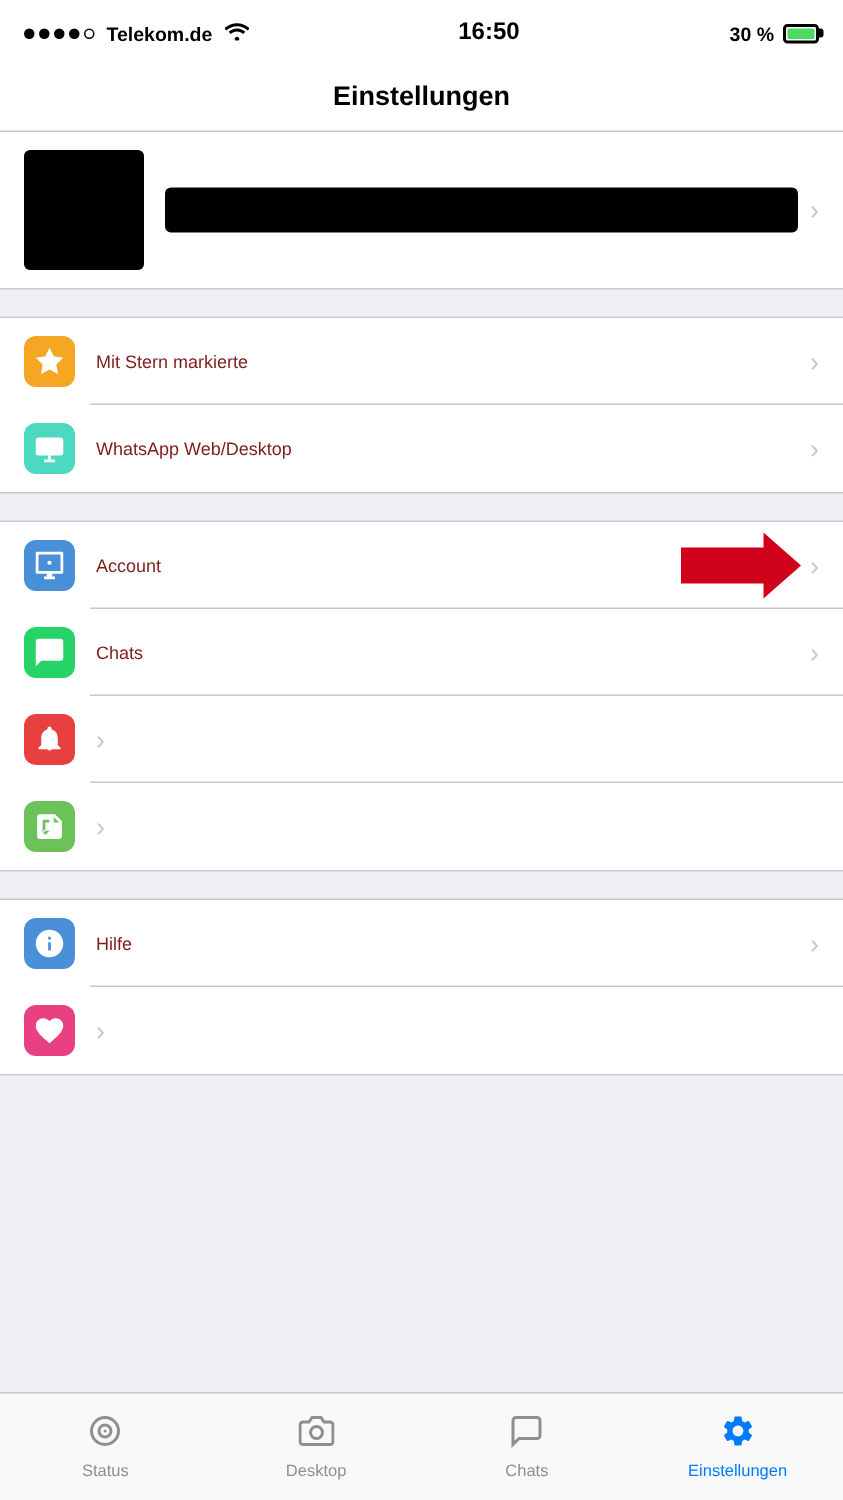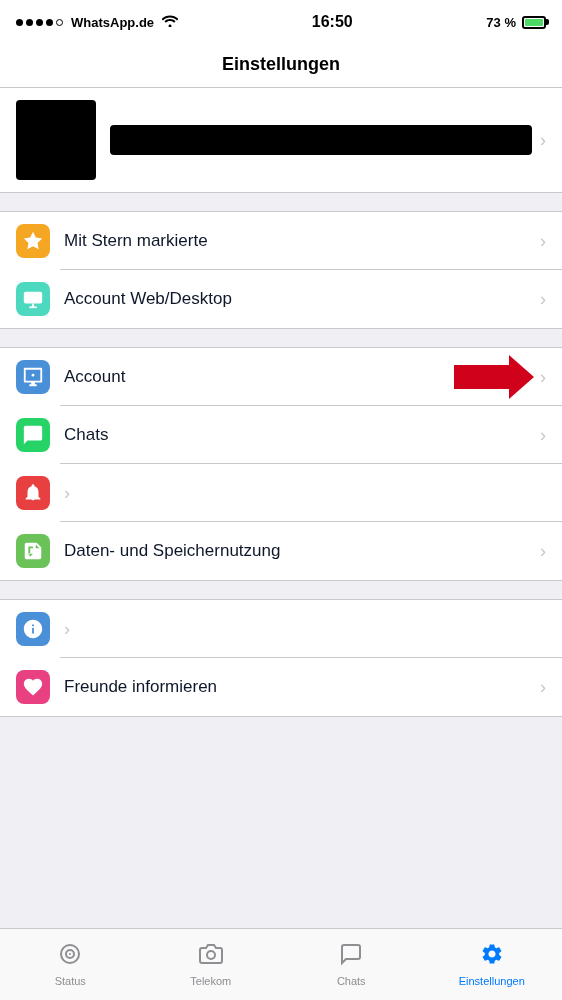--- a/index.html
+++ b/index.html
@@ -182,22 +182,22 @@
     .icon-pink { background: #e84080; }
 
     .row-icon svg {
       width: 22px;
       height: 22px;
       fill: #fff;
     }
 
     .row-label {
       flex: 1;
-      font-size: 17px;
-      color: #0f172a;
+      font-size: 12px;
+      color: #7f1d1d;
     }
 
     .row-chevron {
       color: #c7c7cc;
       font-size: 18px;
       font-weight: 300;
     }
 
     
     .tab-bar {
@@ -257,32 +257,32 @@
 
 <div class="status-bar">
   <div class="status-left">
     <div class="signal-dots">
       <span></span>
       <span></span>
       <span></span>
       <span></span>
       <span class="empty"></span>
     </div>
-    <span class="carrier">WhatsApp.de</span>
+    <span class="carrier">Telekom.de</span>
     <span class="wifi-icon">
       <svg width="16" height="12" viewBox="0 0 16 12" fill="none">
         <path d="M8 9.5C8.83 9.5 9.5 10.17 9.5 11S8.83 12.5 8 12.5 6.5 11.83 6.5 11 7.17 9.5 8 9.5z" fill="#000"></path>
         <path d="M8 6C9.6 6 11.05 6.64 12.12 7.66L13.54 6.24C12.11 4.85 10.15 4 8 4s-4.11.85-5.54 2.24l1.42 1.42C4.95 6.64 6.4 6 8 6z" fill="#000"></path>
         <path d="M8 2.5C10.76 2.5 13.26 3.6 15.09 5.41L16.5 4C14.31 1.84 11.31.5 8 .5S1.69 1.84-.5 4l1.41 1.41C2.74 3.6 5.24 2.5 8 2.5z" fill="#000"></path>
       </svg>
     </span>
   </div>
   <div class="status-center">16:50</div>
   <div class="status-right">
-    <span>73 %</span>
+    <span>30 %</span>
     <div class="battery-icon">
       <div class="battery-fill"></div>
     </div>
   </div>
 </div>
 
 <div class="nav-bar">
   <span class="nav-title">Einstellungen</span>
 </div>
 
@@ -305,21 +305,21 @@
       <span class="row-chevron">›</span>
     </div>
     <div class="settings-row">
       <div class="row-icon icon-teal">
         <svg viewBox="0 0 24 24">
             <rect x="2" y="4" width="20" height="13" rx="2" ry="2"></rect>
             <line x1="8" y1="21" x2="16" y2="21" stroke="#fff" stroke-width="2"></line>
             <line x1="12" y1="17" x2="12" y2="21" stroke="#fff" stroke-width="2"></line>
           </svg>
       </div>
-      <span class="row-label">Account Web/Desktop</span>
+      <span class="row-label">WhatsApp Web/Desktop</span>
       <span class="row-chevron">›</span>
     </div>
   </div>
 
   <div class="section-group">
 
     <div class="settings-row account-row-wrapper">
       <div class="row-icon icon-blue">
         <svg viewBox="0 0 24 24">
             <path d="M21 2H3a1 1 0 0 0-1 1v14a1 1 0 0 0 1 1h7v2H8v2h8v-2h-2v-2h7a1 1 0 0 0 1-1V3a1 1 0 0 0-1-1zm-1 14H4V4h16v12z"></path>
@@ -352,41 +352,40 @@
       </div>
       <span class="row-chevron">›</span>
     </div>
 
     <div class="settings-row">
       <div class="row-icon icon-lime">
         <svg viewBox="0 0 24 24">
             <path d="M16 3H5c-1.1 0-2 .9-2 2v14c0 1.1.9 2 2 2h14c1.1 0 2-.9 2-2V8l-5-5zm-1 2l4 4h-4V5zM7 17V7h5v2H9v6h3l-3 3-3-3h2v-1l1 1z"></path>
           </svg>
       </div>
-      <span class="row-label">Daten- und Speichernutzung</span>
       <span class="row-chevron">›</span>
     </div>
   </div>
 
   <div class="section-group">
     <div class="settings-row">
       <div class="row-icon icon-info">
         <svg viewBox="0 0 24 24">
             <path d="M12 2C6.48 2 2 6.48 2 12s4.48 10 10 10 10-4.48 10-10S17.52 2 12 2zm1 15h-2v-6h2v6zm0-8h-2V7h2v2z"></path>
           </svg>
       </div>
+      <span class="row-label">Hilfe</span>
       <span class="row-chevron">›</span>
     </div>
     <div class="settings-row">
       <div class="row-icon icon-pink">
         <svg viewBox="0 0 24 24">
             <path d="M12 21.35l-1.45-1.32C5.4 15.36 2 12.28 2 8.5 2 5.42 4.42 3 7.5 3c1.74 0 3.41.81 4.5 2.09C13.09 3.81 14.76 3 16.5 3 19.58 3 22 5.42 22 8.5c0 3.78-3.4 6.86-8.55 11.54L12 21.35z"></path>
           </svg>
       </div>
-      <span class="row-label">Freunde informieren</span>
       <span class="row-chevron">›</span>
     </div>
   </div>
 
 </div>
 
 <div class="tab-bar">
   <div class="tab-item">
     <div class="tab-icon">
       <svg width="24" height="24" viewBox="0 0 24 24" fill="none">
@@ -397,21 +396,21 @@
     </div>
     <span class="tab-label">Status</span>
   </div>
   <div class="tab-item">
     <div class="tab-icon">
       <svg width="24" height="24" viewBox="0 0 24 24" fill="none" stroke="#8e8e93" stroke-width="2">
         <path d="M23 19a2 2 0 0 1-2 2H3a2 2 0 0 1-2-2V8a2 2 0 0 1 2-2h4l2-3h6l2 3h4a2 2 0 0 1 2 2z"></path>
         <circle cx="12" cy="13" r="4"></circle>
       </svg>
     </div>
-    <span class="tab-label">Telekom</span>
+    <span class="tab-label">Desktop</span>
   </div>
   <div class="tab-item">
     <div class="tab-icon">
       <svg width="24" height="24" viewBox="0 0 24 24" fill="none" stroke="#8e8e93" stroke-width="2">
         <path d="M21 15a2 2 0 0 1-2 2H7l-4 4V5a2 2 0 0 1 2-2h14a2 2 0 0 1 2 2z"></path>
       </svg>
     </div>
     <span class="tab-label">Chats</span>
   </div>
   <div class="tab-item">

